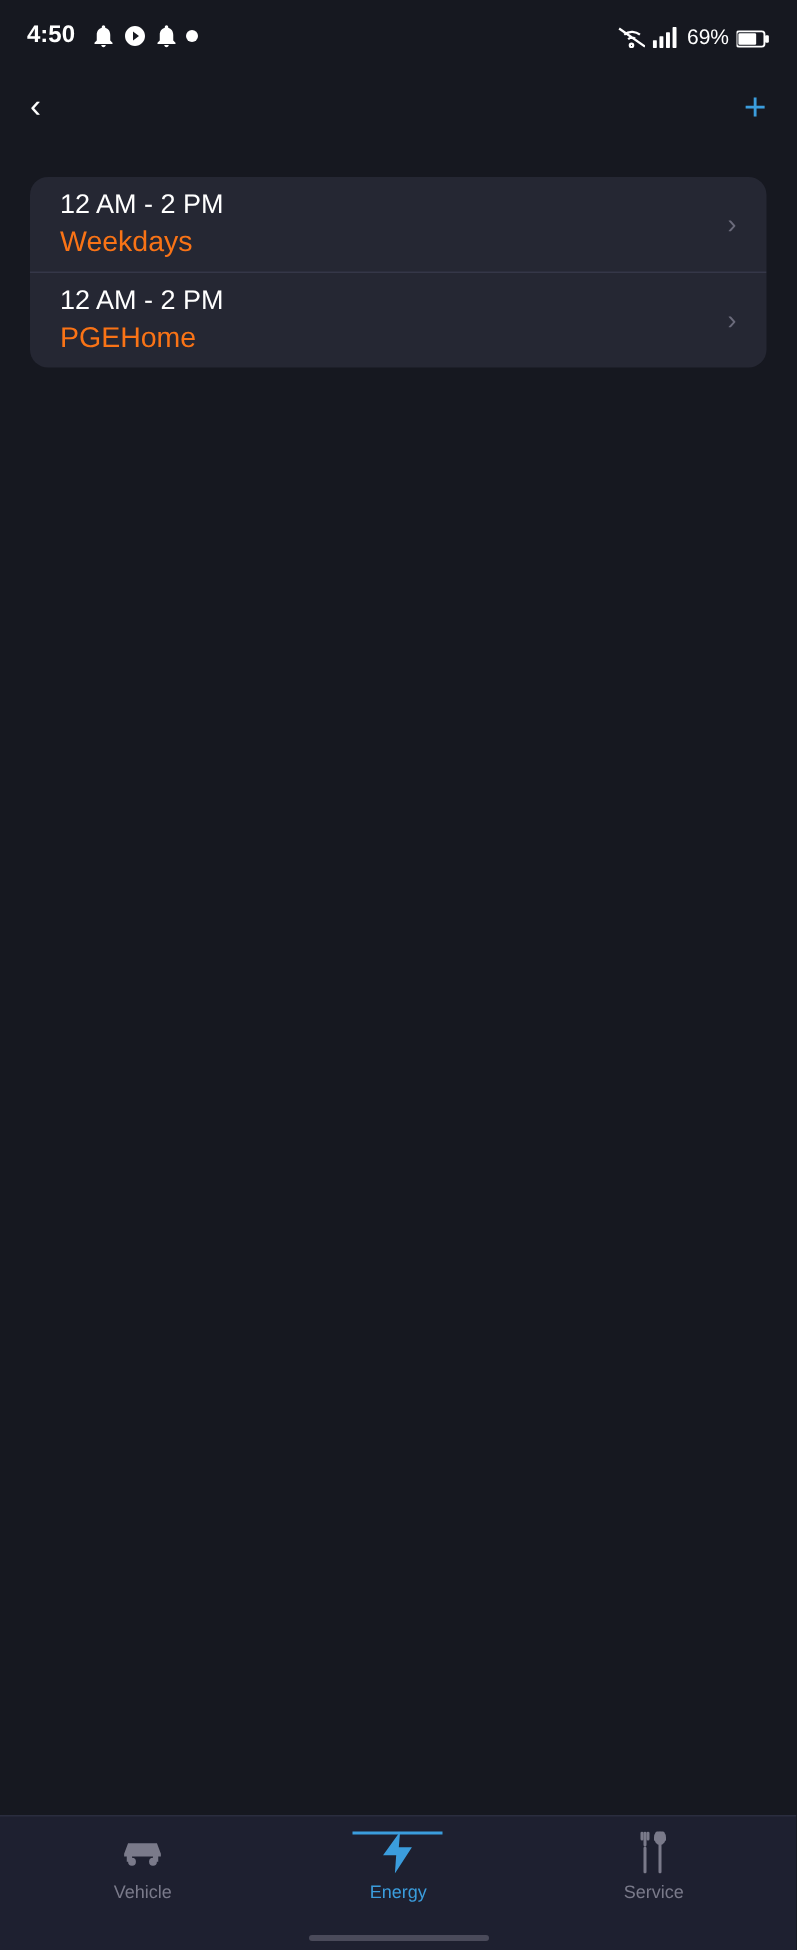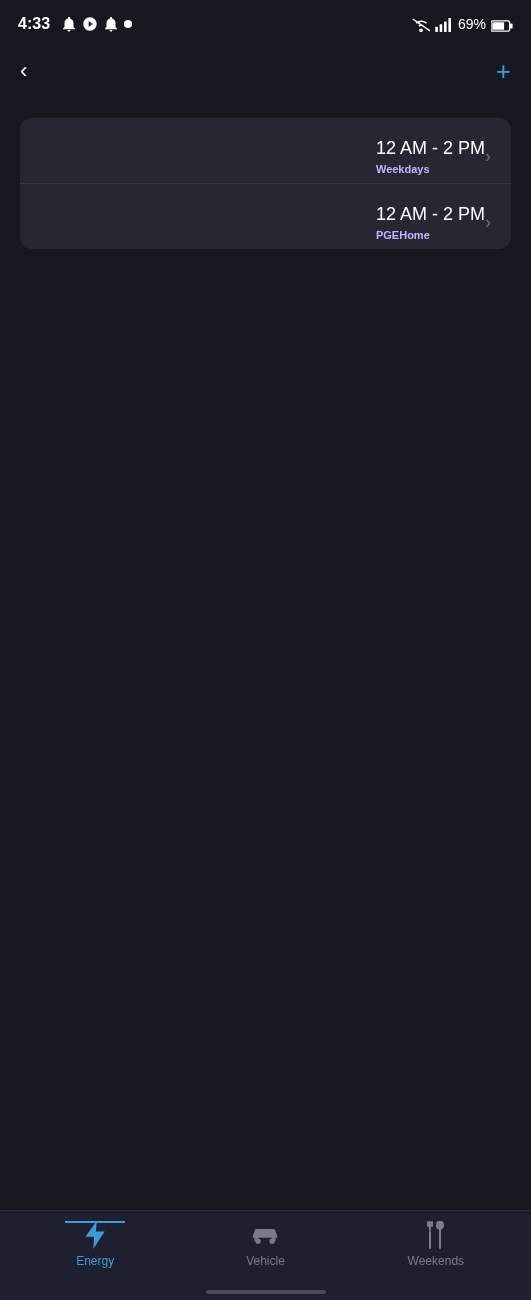--- a/index.html
+++ b/index.html
@@ -87,46 +87,45 @@
     
     .schedule-card {
       background-color: #252733;
       border-radius: 12px;
       overflow: hidden;
     }
 
     .schedule-item {
       display: flex;
       align-items: center;
-      justify-content: flex-end;
+      justify-content: space-between;
       padding: 8px 20px;
       cursor: pointer;
-      margin-top: 12px;
     }
 
     .schedule-item:not(:last-child) {
       border-bottom: 1px solid #353748;
     }
 
     .schedule-info {
       display: flex;
       flex-direction: column;
       gap: 4px;
     }
 
     .schedule-time {
       font-size: 18px;
       font-weight: 500;
       color: #ffffff;
     }
 
     .schedule-day {
-      font-size: 11px;
-      color: #c4b5fd;
-      font-weight: 700;
+      font-size: 19px;
+      color: #f97316;
+      font-weight: 400;
     }
 
     .chevron-icon {
       color: #6b6b7b;
       font-size: 18px;
     }
 
     
     .bottom-nav {
       position: absolute;
@@ -195,21 +194,21 @@
     
     svg {
       display: block;
     }
   </style>
 </head>
 <body>
 
 <div class="status-bar">
   <div class="status-left-group">
-    <span class="status-time">4:33</span>
+    <span class="status-time">4:50</span>
 
     <svg width="18" height="18" viewBox="0 0 24 24" fill="white" style="margin-left:6px">
       <path d="M12 22c1.1 0 2-.9 2-2h-4c0 1.1.9 2 2 2zm6-6v-5c0-3.07-1.64-5.64-4.5-6.32V4c0-.83-.67-1.5-1.5-1.5s-1.5.67-1.5 1.5v.68C7.63 5.36 6 7.92 6 11v5l-2 2v1h16v-1l-2-2z"></path>
     </svg>
     <svg width="16" height="16" viewBox="0 0 24 24" fill="white">
       <path d="M12 2C6.48 2 2 6.48 2 12s4.48 10 10 10 10-4.48 10-10S17.52 2 12 2zm-2 14.5v-9l6 4.5-6 4.5z"></path>
     </svg>
     <svg width="18" height="18" viewBox="0 0 24 24" fill="white">
       <path d="M12 22c1.1 0 2-.9 2-2h-4c0 1.1.9 2 2 2zm6-6v-5c0-3.07-1.64-5.64-4.5-6.32V4c0-.83-.67-1.5-1.5-1.5s-1.5.67-1.5 1.5v.68C7.63 5.36 6 7.92 6 11v5l-2 2v1h16v-1l-2-2z"></path>
     </svg>
@@ -259,53 +258,53 @@
       <div class="schedule-info">
         <span class="schedule-time">12 AM - 2 PM</span>
         <span class="schedule-day">PGEHome</span>
       </div>
       <span class="chevron-icon">›</span>
     </div>
   </div>
 </div>
 
 <div class="bottom-nav">
-
-  <div class="nav-item active-nav" style="position:relative;">
-    <div class="nav-active-indicator"></div>
-    <div class="nav-icon">
-      <svg width="22" height="28" viewBox="0 0 22 32" fill="#3b9ddd">
-        <polygon points="13,0 0,18 10,18 9,32 22,12 12,12"></polygon>
-      </svg>
-    </div>
-    <span class="nav-label active">Energy</span>
-  </div>
 
   <div class="nav-item">
     <div class="nav-icon">
       <svg width="28" height="20" viewBox="0 0 32 22" fill="#7a7a8a">
         <path d="M4 14H2v-2l3-8h22l3 8v2h-2v4H24v-4H8v4H4v-4z"></path>
         <circle cx="8" cy="18" r="3" fill="#7a7a8a"></circle>
         <circle cx="24" cy="18" r="3" fill="#7a7a8a"></circle>
       </svg>
     </div>
     <span class="nav-label">Vehicle</span>
   </div>
 
+  <div class="nav-item active-nav" style="position:relative;">
+    <div class="nav-active-indicator"></div>
+    <div class="nav-icon">
+      <svg width="22" height="28" viewBox="0 0 22 32" fill="#3b9ddd">
+        <polygon points="13,0 0,18 10,18 9,32 22,12 12,12"></polygon>
+      </svg>
+    </div>
+    <span class="nav-label active">Energy</span>
+  </div>
+
   <div class="nav-item">
     <div class="nav-icon">
       <svg width="22" height="28" viewBox="0 0 22 28" fill="#7a7a8a">
 
         <rect x="4" y="0" width="2" height="10" rx="1"></rect>
         <rect x="4" y="10" width="2" height="18" rx="1"></rect>
         <rect x="2" y="0" width="2" height="6" rx="1"></rect>
         <rect x="6" y="0" width="2" height="6" rx="1"></rect>
 
         <rect x="14" y="0" width="2" height="28" rx="1"></rect>
         <ellipse cx="15" cy="4" rx="4" ry="5"></ellipse>
         <rect x="11" y="4" width="8" height="2"></rect>
       </svg>
     </div>
-    <span class="nav-label">Weekends</span>
+    <span class="nav-label">Service</span>
   </div>
 </div>
 
 <div class="home-indicator"></div>
 
 </body></html>

